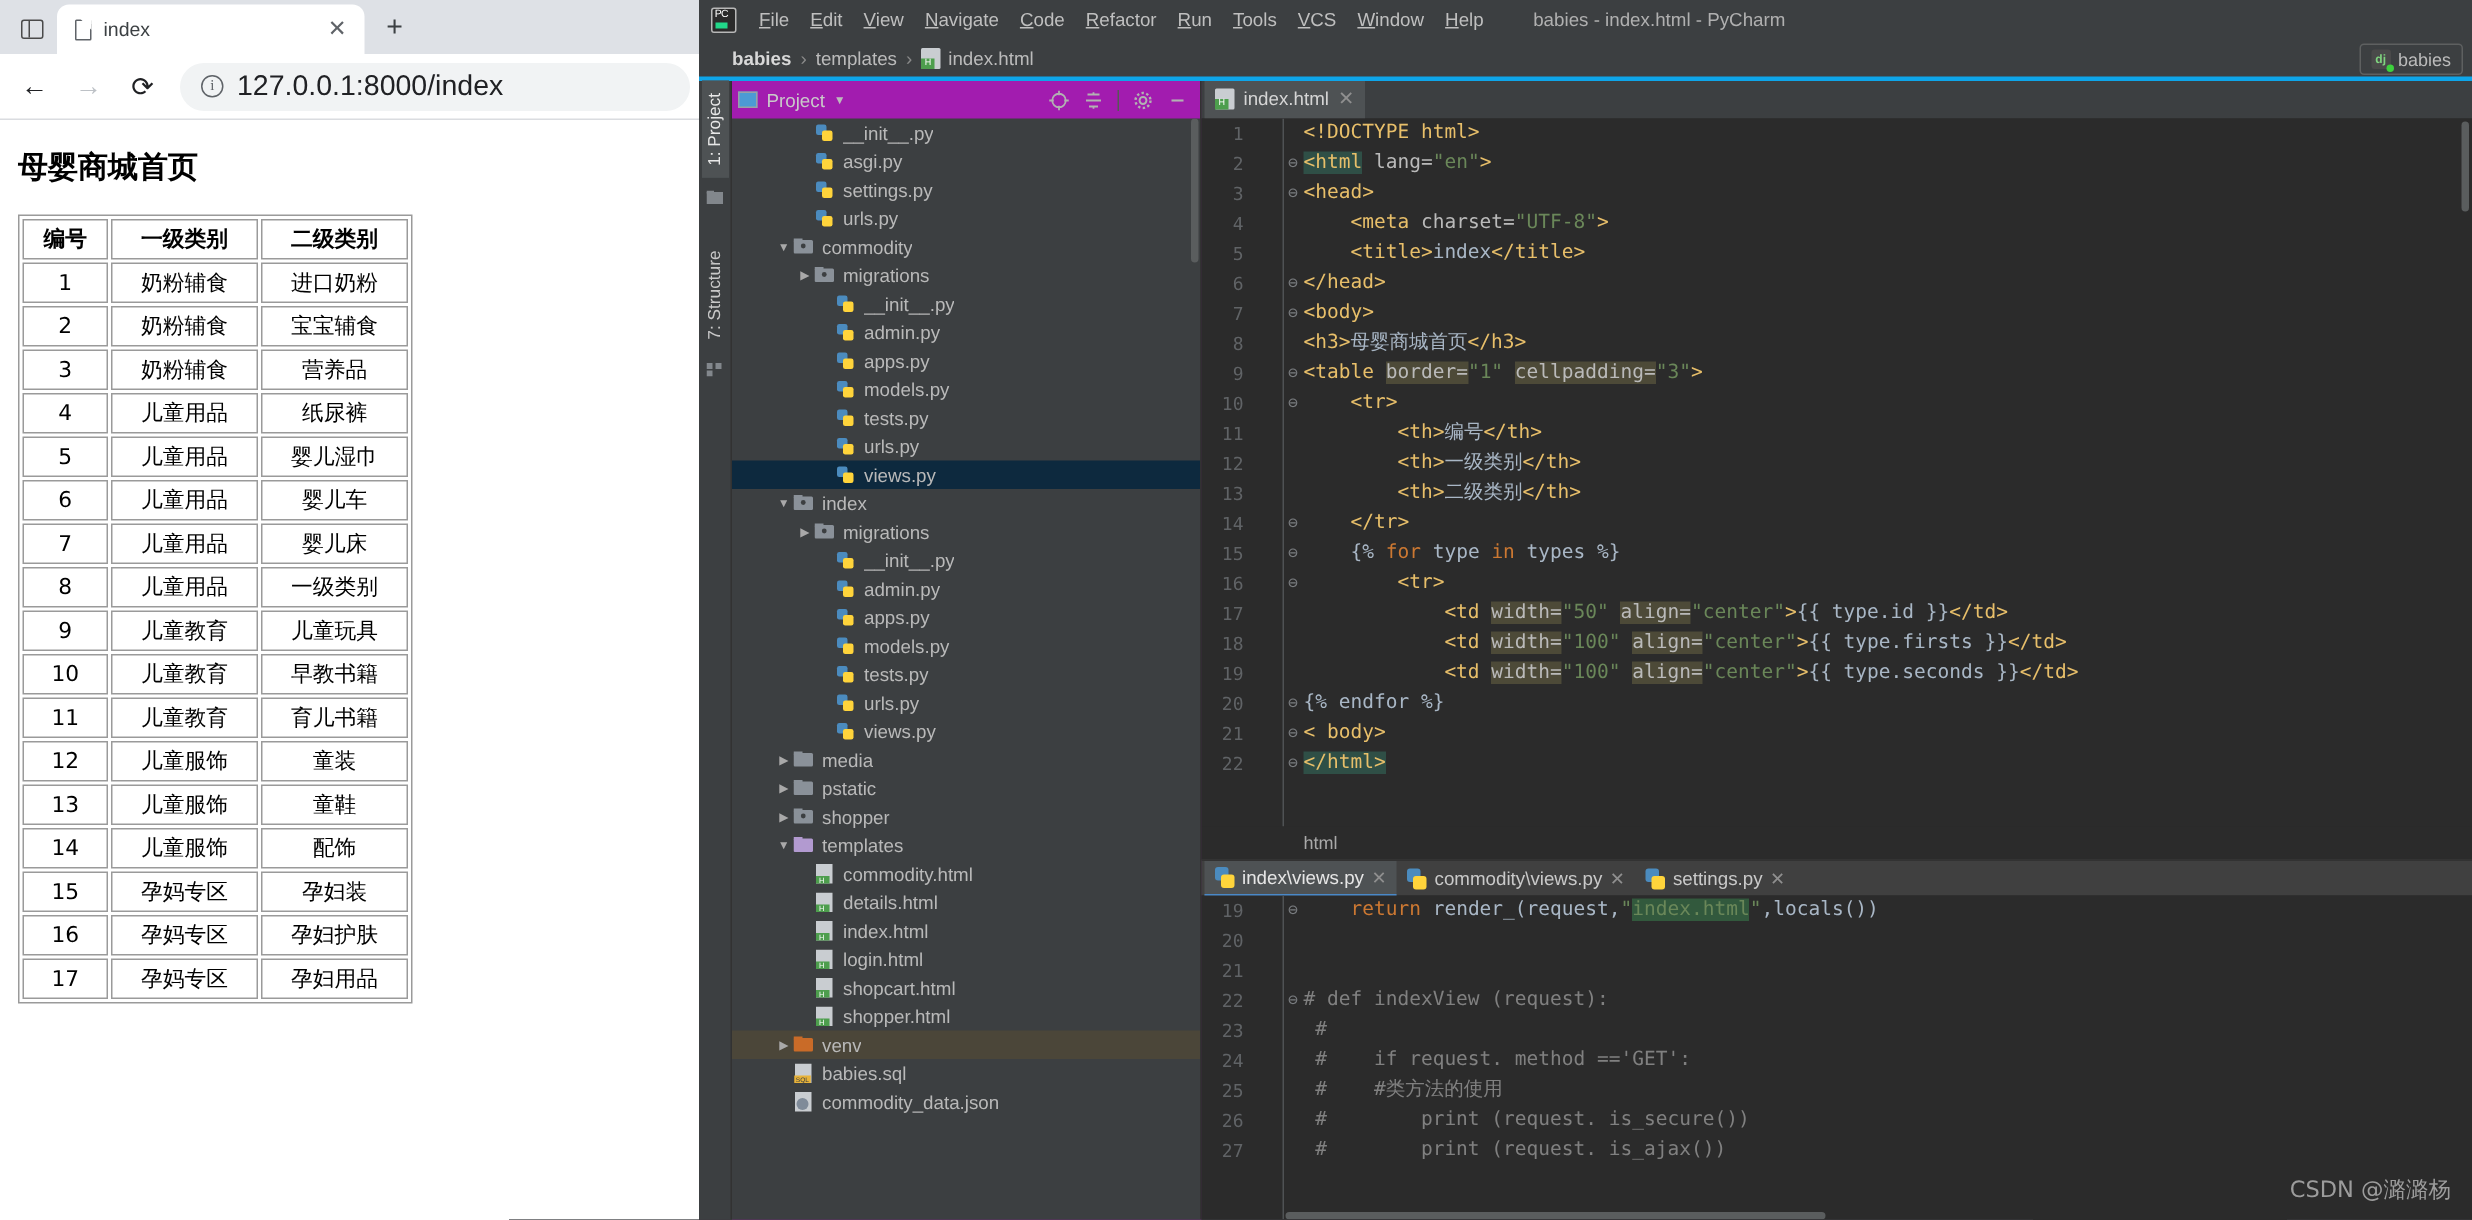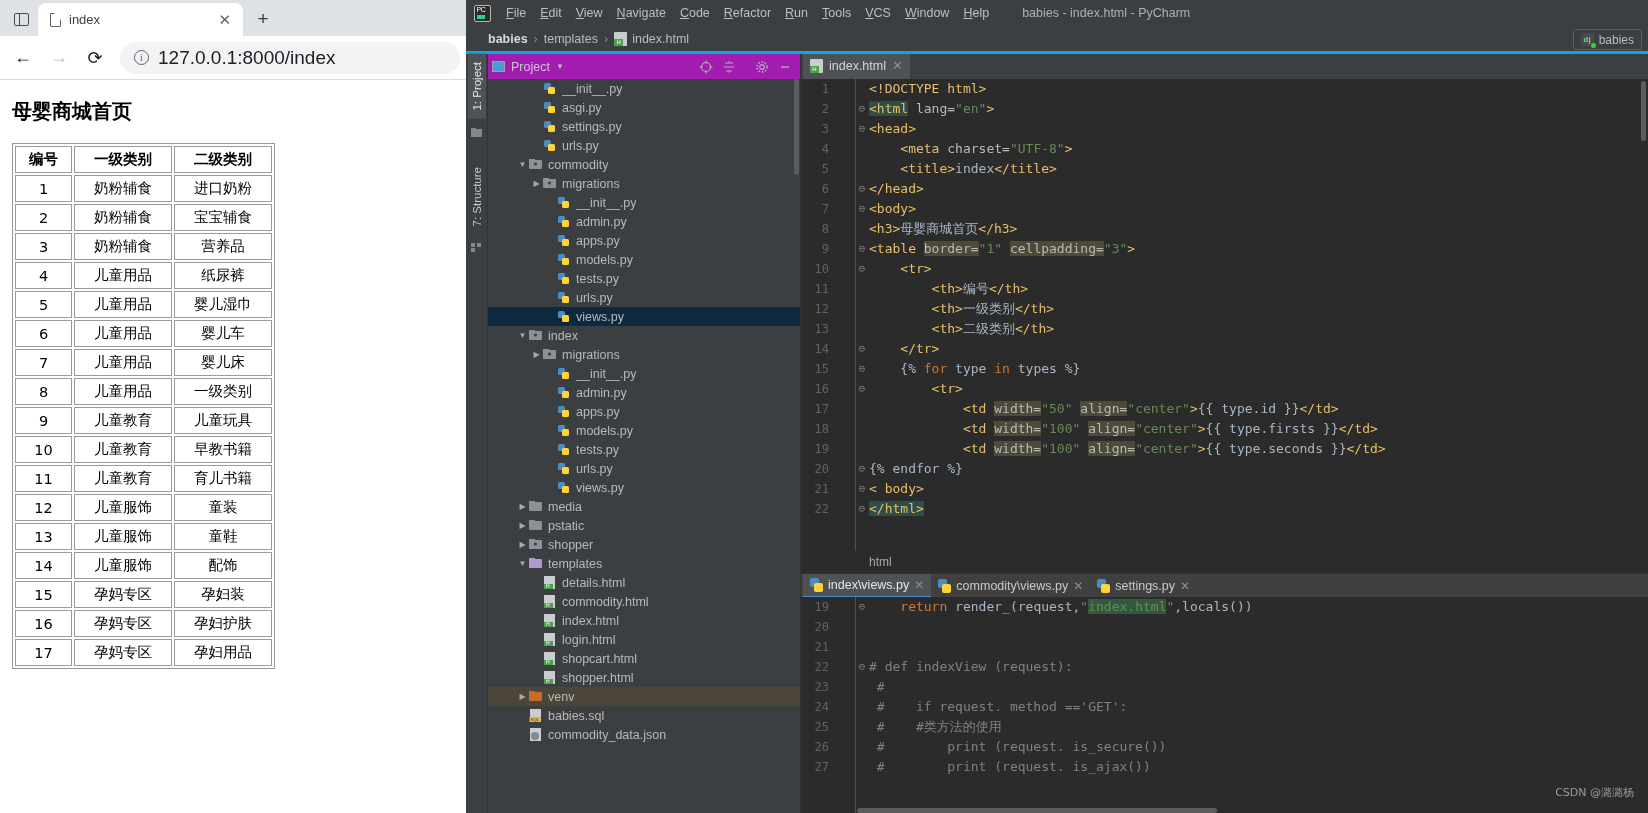--- a/index.html
+++ b/index.html
@@ -251,21 +251,21 @@
   .split-tab {
     height:24px; display:flex; align-items:center; gap:5px; padding:0 7px;
     font-size:12.5px; color:#c9c9c9;
   }
   .split-tab.active { background:#4e5254; color:#e6e6e6; border-bottom:2px solid #4a88c7;}
   .bottom-code {
     height:216px; background:#2b2b2b; overflow:hidden; position:relative;
     font-family:"DejaVu Sans Mono", monospace; font-size:13px; line-height:20px;
   }
   .watermark {
-    position:absolute; right:14px; bottom:10px; color:#9c9c9c; font-size:11px;
+    position:absolute; right:14px; bottom:10px; color:#9c9c9c; font-size:15px;
     font-family:"DejaVu Sans", sans-serif;
   }
   .hscroll {
     position:absolute; left:56px; bottom:0; width:360px; height:5px;
     background:#5a5d5e; border-radius:3px;
   }
   .vscroll-ed {
     position:absolute; right:2px; top:2px; width:5px; height:60px;
     background:#5a5d5e; border-radius:3px;
   }
@@ -724,31 +724,31 @@
             <span class="lbl">templates</span>
           </div>
           <div class="node">
             <span style="width: 42px; flex: 0 0 auto;"></span>
             <span class="arrow"></span>
             <span class="ficon"><svg width="15" height="14">
                 <rect x="1" y="0" width="11" height="13" fill="#c9cdd1"></rect>
                 <rect x="1" y="8" width="9" height="5" fill="#4d9e4d"></rect>
                 <text x="3" y="12.4" font-size="5" fill="#fff" font-family="sans-serif">H</text>
               </svg></span>
-            <span class="lbl">details.html</span>
+            <span class="lbl">commodity.html</span>
           </div>
           <div class="node">
             <span style="width: 42px; flex: 0 0 auto;"></span>
             <span class="arrow"></span>
             <span class="ficon"><svg width="15" height="14">
                 <rect x="1" y="0" width="11" height="13" fill="#c9cdd1"></rect>
                 <rect x="1" y="8" width="9" height="5" fill="#4d9e4d"></rect>
                 <text x="3" y="12.4" font-size="5" fill="#fff" font-family="sans-serif">H</text>
               </svg></span>
-            <span class="lbl">commodity.html</span>
+            <span class="lbl">details.html</span>
           </div>
           <div class="node">
             <span style="width: 42px; flex: 0 0 auto;"></span>
             <span class="arrow"></span>
             <span class="ficon"><svg width="15" height="14">
                 <rect x="1" y="0" width="11" height="13" fill="#c9cdd1"></rect>
                 <rect x="1" y="8" width="9" height="5" fill="#4d9e4d"></rect>
                 <text x="3" y="12.4" font-size="5" fill="#fff" font-family="sans-serif">H</text>
               </svg></span>
             <span class="lbl">index.html</span>

